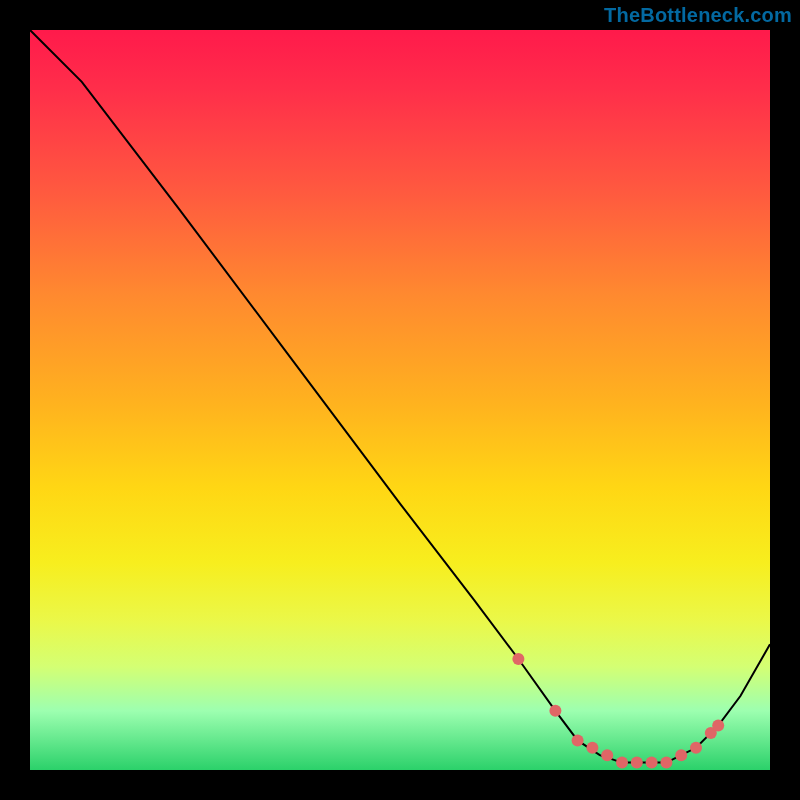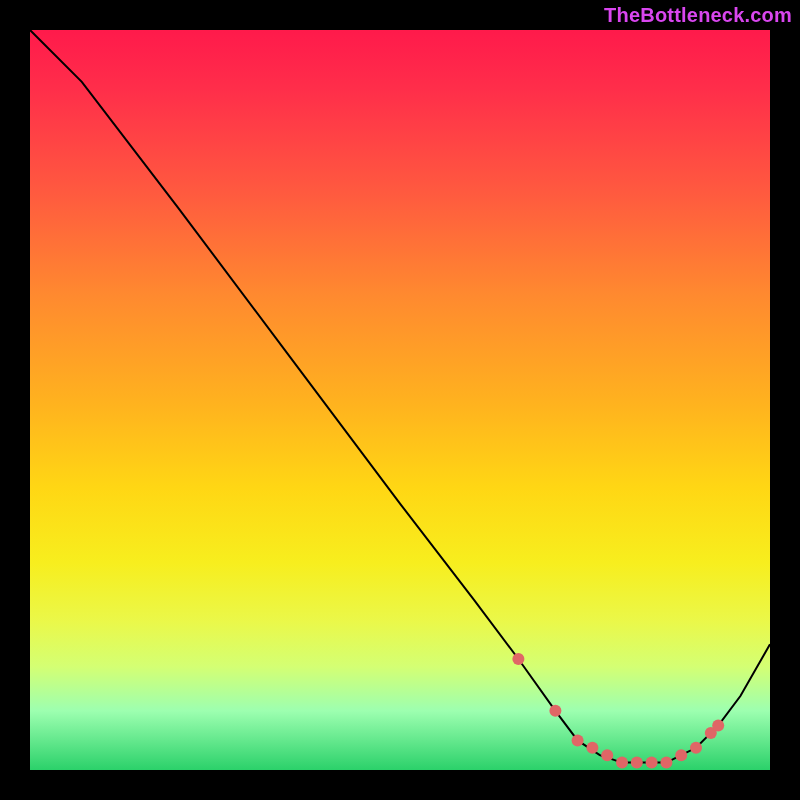--- a/index.html
+++ b/index.html
@@ -39,21 +39,21 @@
     position: absolute;
     inset: 0;
   }
   .curve-path { stroke: #000; stroke-width: 2; fill: none; }
   .datadot { fill: #e06666; }
   .watermark {
     position: absolute;
     top: 4px;
     right: 8px;
     font: 600 20px Arial, Helvetica, sans-serif;
-    color: #d946ef;
+    color: #0369a1;
     letter-spacing: 0.2px;
   }
 </style>
 </head>
 <body>
 
 <div class="stage">
   <div class="plot">
     <div class="gradient"></div>
     <svg class="curve-svg" viewBox="0 0 740 740" preserveAspectRatio="none">

